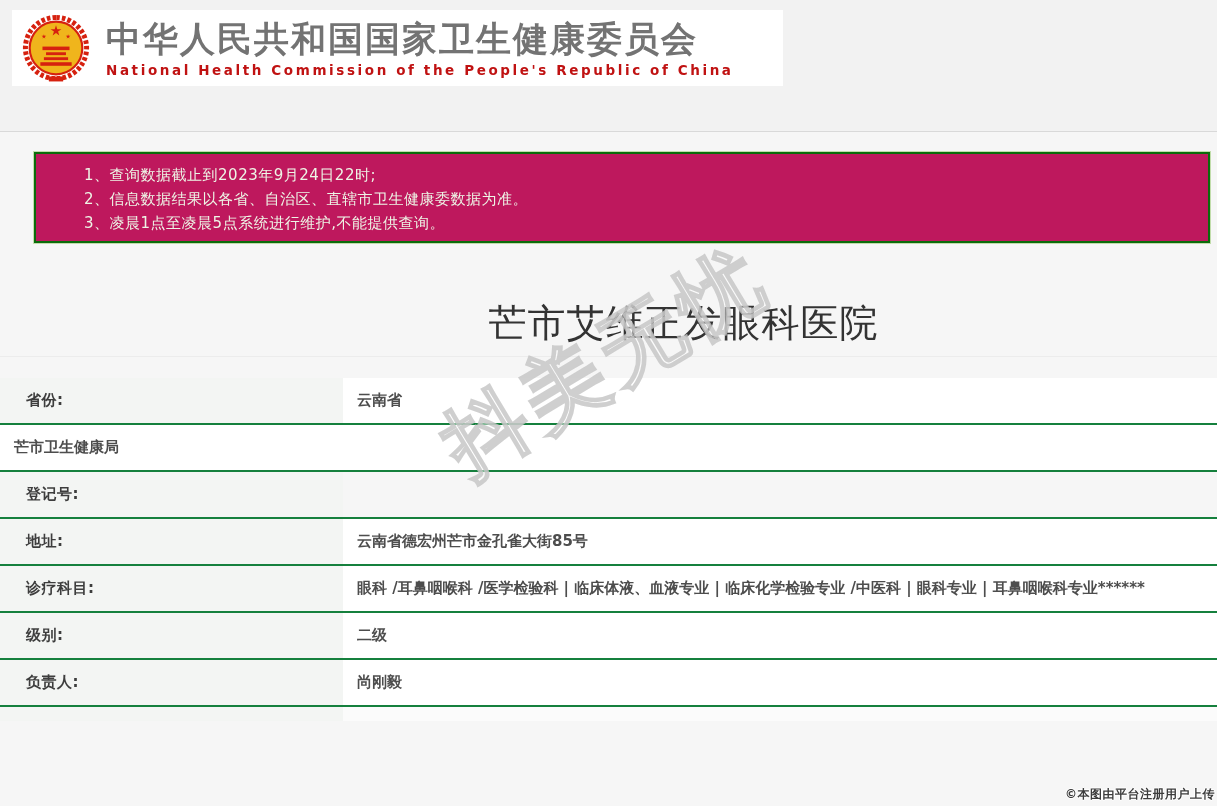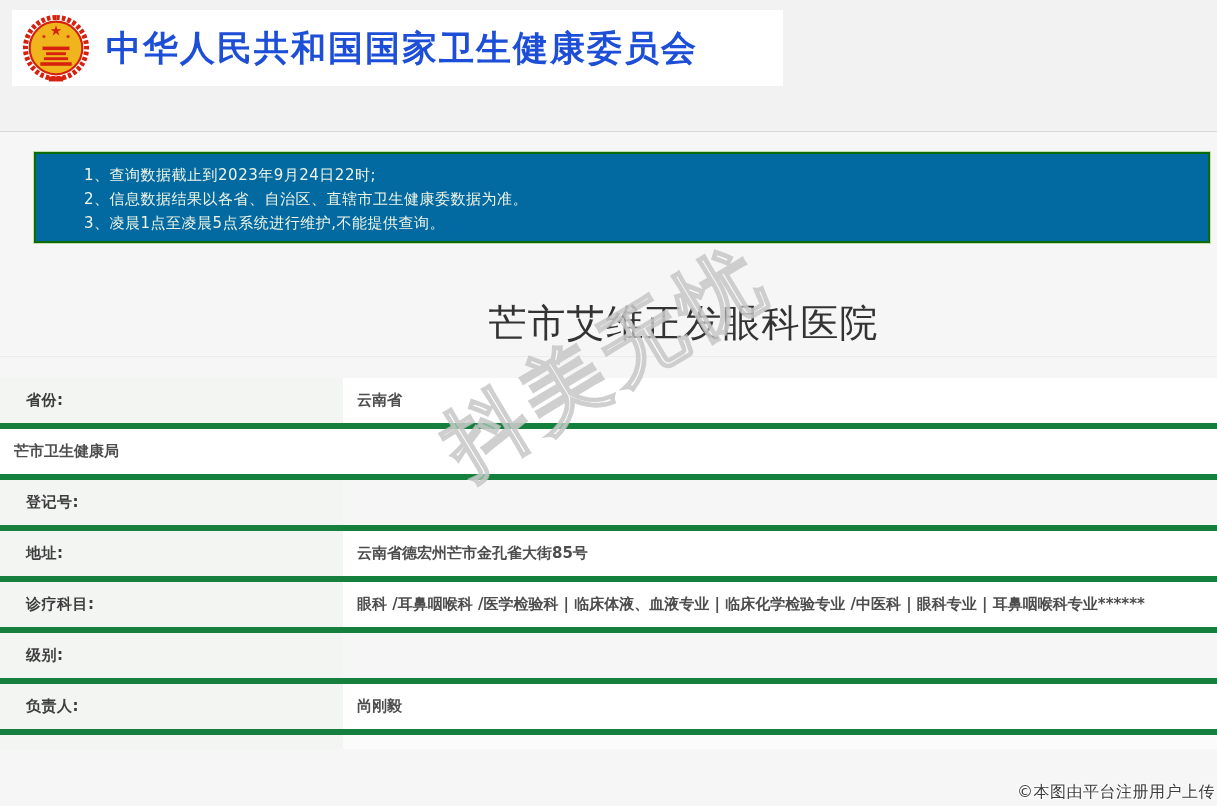--- a/index.html
+++ b/index.html
@@ -10,51 +10,51 @@
   }
   
   .header-band{position:absolute;top:0;left:0;width:1217px;height:131px;background:#f2f2f2;}
   .header-card{
     position:absolute;top:10px;left:12px;width:771px;height:76px;
     background:#ffffff;display:flex;align-items:center;
   }
   .emblem{width:72px;height:74px;margin-left:8px;flex:0 0 auto;}
   .header-titles{margin-left:14px;display:flex;flex-direction:column;}
   .title-cn{
-    font-size:35px;font-weight:700;color:#1d4ed8;letter-spacing:2px;
+    font-size:35px;font-weight:700;color:#737373;letter-spacing:2px;
     line-height:40px;white-space:nowrap;
   }
   .title-en{
     font-size:13.5px;font-weight:700;color:#c01212;letter-spacing:2.6px;
     margin-top:3px;white-space:nowrap;
   }
   .header-divider{position:absolute;top:131px;left:0;width:1217px;height:1px;background:#d9d9d9;}
   
   .content{position:absolute;top:132px;left:0;width:1217px;height:674px;background:#f6f6f6;}
   
   .notice{
     position:absolute;top:152px;left:34px;width:1172px;height:87px;
-    background:#0369a1;border:2px solid #0b6b0b;
+    background:#be185d;border:2px solid #0b6b0b;
     box-shadow:0 0 0 1px rgba(150,200,110,.55);
   }
   .notice-line{
     color:#eef5e6;font-size:15px;line-height:24px;letter-spacing:.5px;
     padding-left:48px;white-space:nowrap;
   }
   .notice-line:first-child{margin-top:9px;}
   
   .hospital-title{
     position:absolute;top:290px;left:134px;width:1083px;
     text-align:center;font-size:38px;font-weight:400;color:#333333;
     letter-spacing:1px;white-space:nowrap;
   }
   .pre-table-line{position:absolute;top:356px;left:0;width:1217px;height:1px;background:#ececec;}
   
   .record-table{position:absolute;top:378px;left:0;width:1217px;}
-  .record-row{display:flex;height:45px;border-bottom:6px solid #15803d;}
+  .record-row{display:flex;height:45px;border-bottom:2px solid #15803d;}
   .record-row .cell-label{
     width:343px;flex:0 0 343px;background:#f3f5f3;display:flex;align-items:center;
     padding-left:26px;box-sizing:border-box;
     font-size:15px;font-weight:700;color:#3d3d3d;letter-spacing:.5px;white-space:nowrap;
   }
   .record-row .cell-value{
     flex:1;background:#ffffff;display:flex;align-items:center;
     padding-left:14px;box-sizing:border-box;
     font-size:15px;color:#4d4d4d;white-space:nowrap;overflow:hidden;font-weight:bold;
   }
@@ -65,21 +65,21 @@
   .wm-diagonal{
     position:absolute;left:452px;top:412px;height:84px;line-height:84px;
     font-size:82px;font-weight:700;letter-spacing:8px;white-space:nowrap;
     color:rgba(255,255,255,.45);
     -webkit-text-stroke:2px rgba(195,195,195,.8);
     transform:rotate(-31deg);transform-origin:0 50%;
     pointer-events:none;z-index:50;
   }
   .wm-copyright{
     position:absolute;right:2px;bottom:3px;z-index:60;
-    font-size:16px;font-weight:400;color:#3c3c3c;letter-spacing:.5px;white-space:nowrap;
+    font-size:12px;font-weight:700;color:#3c3c3c;letter-spacing:.5px;white-space:nowrap;
     text-shadow:0 0 2px #fff,1px 0 0 #fff,-1px 0 0 #fff,0 1px 0 #fff,0 -1px 0 #fff;
   }
 </style>
 </head>
 <body>
 
 <div class="header-band"></div>
 <div class="content"></div>
 
 <div class="header-card">
@@ -92,20 +92,21 @@
     <polygon transform="translate(33,36) scale(3.4)" fill="#d6210f" points="0,-1 0.2245,-0.309 0.951,-0.309 0.363,0.118 0.588,0.809 0,0.382 -0.588,0.809 -0.363,0.118 -0.951,-0.309 -0.2245,-0.309"></polygon>
     <polygon transform="translate(67,36) scale(3.4)" fill="#d6210f" points="0,-1 0.2245,-0.309 0.951,-0.309 0.363,0.118 0.588,0.809 0,0.382 -0.588,0.809 -0.363,0.118 -0.951,-0.309 -0.2245,-0.309"></polygon>
     <rect x="31" y="50" width="38" height="5" fill="#d6210f"></rect>
     <rect x="36" y="58" width="28" height="4" fill="#d6210f"></rect>
     <rect x="33" y="65" width="34" height="4" fill="#d6210f"></rect>
     <rect x="28" y="72" width="44" height="5" fill="#d6210f"></rect>
     <rect x="40" y="92" width="20" height="7" fill="#d6210f"></rect>
   </svg>
   <div class="header-titles">
     <div class="title-cn">中华人民共和国国家卫生健康委员会</div>
+    <div class="title-en">National Health Commission of the People's Republic of China</div>
   </div>
 </div>
 <div class="header-divider"></div>
 
 <div class="notice">
   <div class="notice-line">1、查询数据截止到2023年9月24日22时;</div>
   <div class="notice-line">2、信息数据结果以各省、自治区、直辖市卫生健康委数据为准。</div>
   <div class="notice-line">3、凌晨1点至凌晨5点系统进行维护,不能提供查询。</div>
 </div>
 
@@ -132,20 +133,21 @@
     <div class="cell-value">云南省德宏州芒市金孔雀大街85号</div>
   </div>
 
   <div class="record-row">
     <div class="cell-label">诊疗科目:</div>
     <div class="cell-value">眼科 /耳鼻咽喉科 /医学检验科 | 临床体液、血液专业 | 临床化学检验专业 /中医科 | 眼科专业 | 耳鼻咽喉科专业******</div>
   </div>
 
   <div class="record-row">
     <div class="cell-label">级别:</div>
+    <div class="cell-value">二级</div>
   </div>
 
 
   <div class="record-row">
     <div class="cell-label">负责人:</div>
     <div class="cell-value">尚刚毅</div>
   </div>
 
 
   <div class="record-tail">

